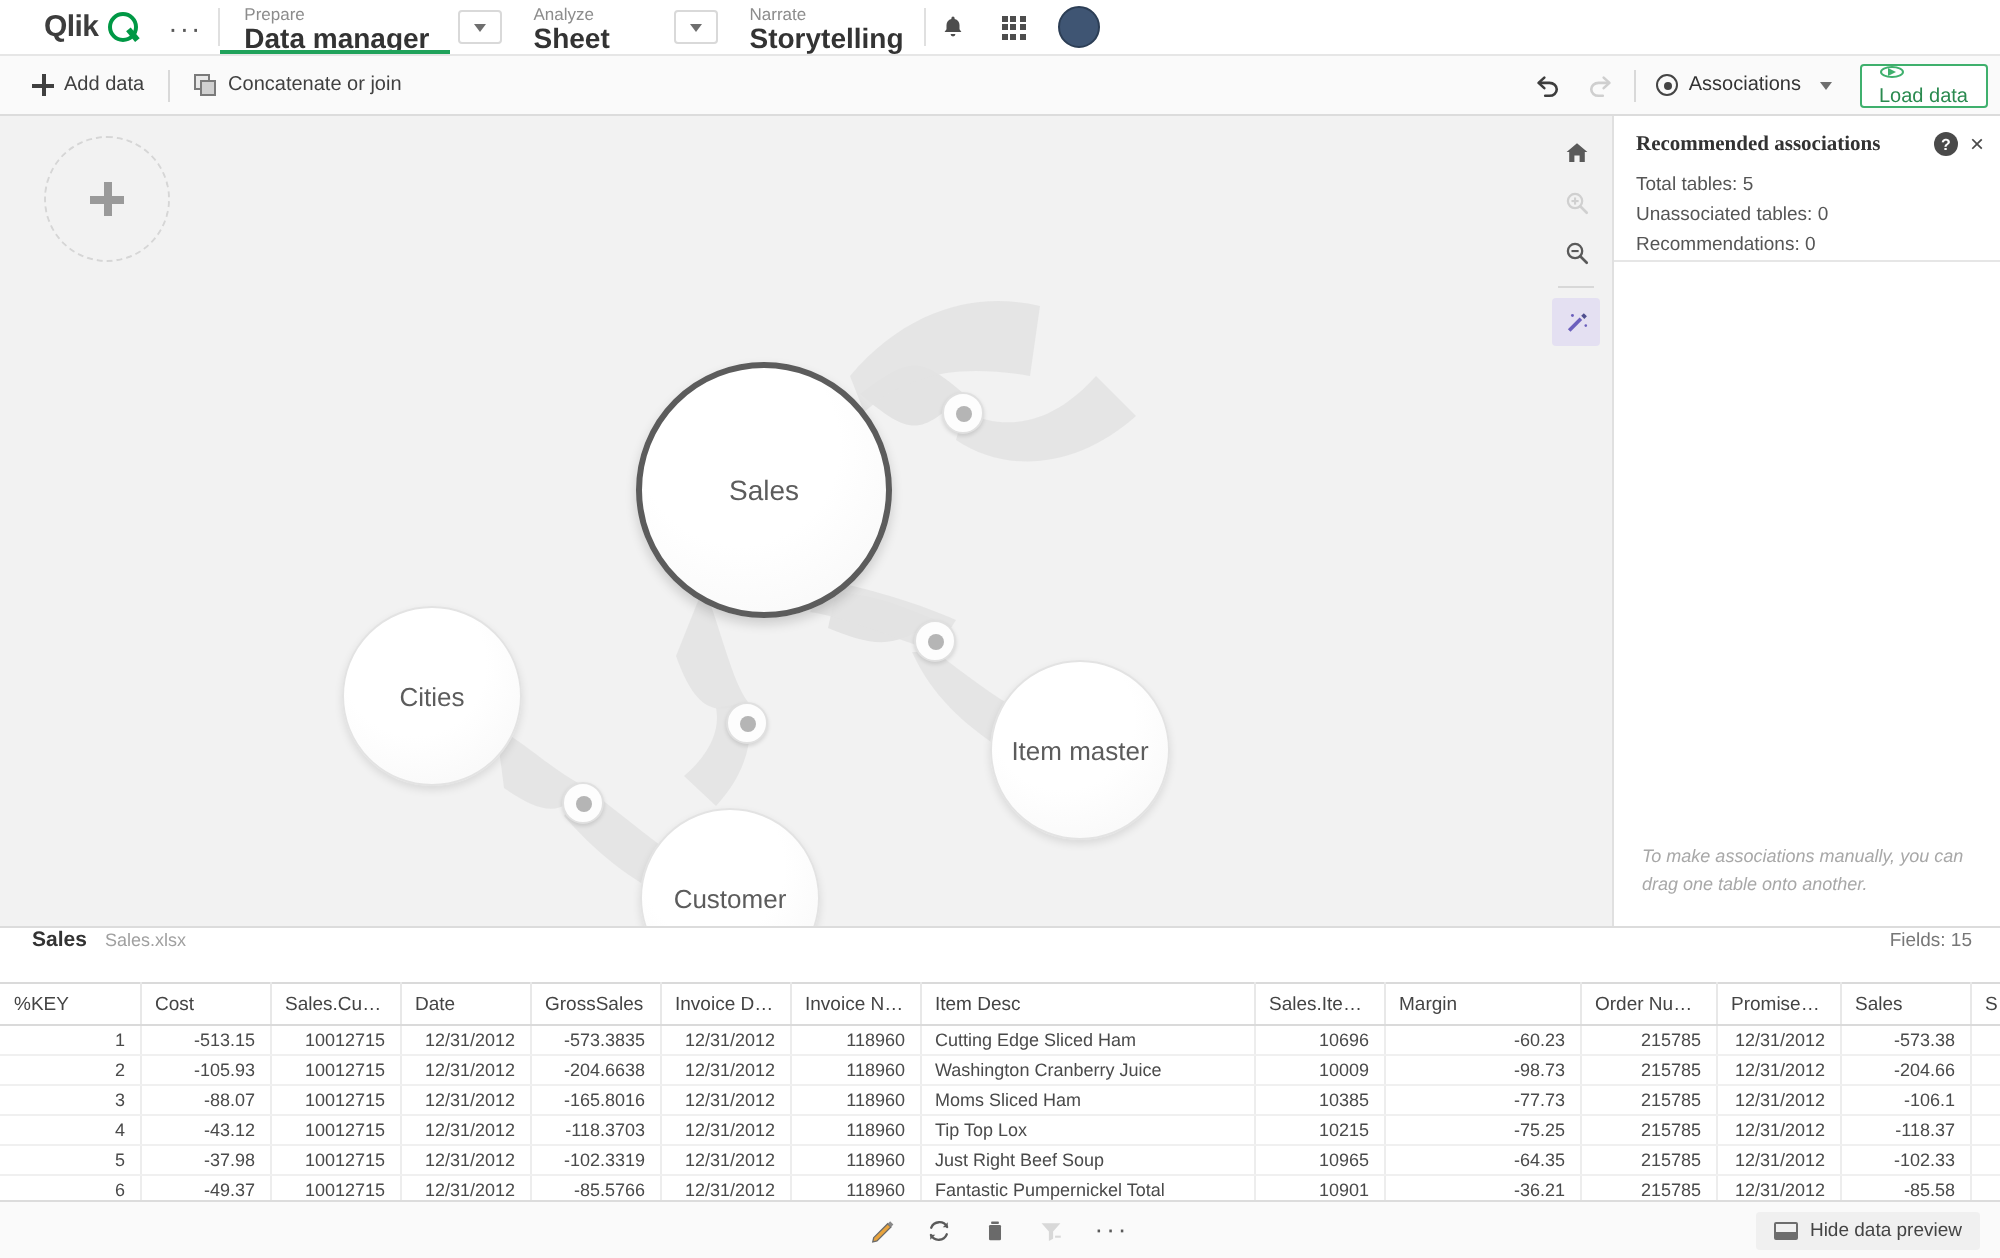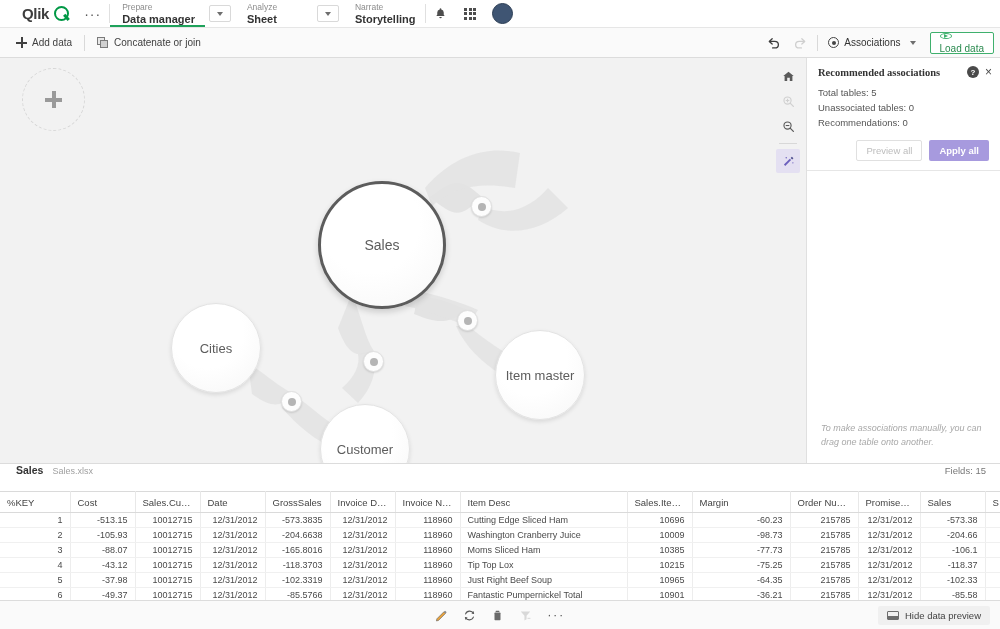--- a/index.html
+++ b/index.html
@@ -39,21 +39,21 @@
   .nav-sep { width: 1px; background: #e0e0e0; margin: 4px 0; }
   .navgroup {
     display: flex; align-items: stretch; height: 100%;
   }
   .navitem {
     display: flex; flex-direction: column; justify-content: center;
     padding: 0 10px 0 12px; height: 100%; cursor: pointer; position: relative;
     min-width: 78px;
   }
   .navitem .sub { font-size: 8.5px; color: #8c8c8c; line-height: 11px; }
-  .navitem .main { font-size: 11px; color: #333; font-weight: bold; line-height: 12px; }
+  .navitem .main { font-size: 14px; color: #333; font-weight: bold; line-height: 12px; }
   .navitem.active::after {
     content: ""; position: absolute; left: 0; right: 0; bottom: 0; height: 2px; background: #1fa25b;
   }
   .nav-caret {
     width: 22px; border: 1px solid #d9d9d9; border-radius: 2px;
     display: flex; align-items: center; justify-content: center;
     margin: 5px 4px; cursor: pointer; background: #fff;
   }
   .caret-glyph {
     width: 0; height: 0; border-left: 3.5px solid transparent;
@@ -459,24 +459,20 @@
   <div class="rightpanel">
     <div class="rp-header">
       <span class="rp-title">Recommended associations</span>
       <span class="help-ic">?</span>
       <span class="close-ic">×</span>
     </div>
     <div class="rp-stats">
       <div>Total tables: 5</div>
       <div>Unassociated tables: 0</div>
       <div>Recommendations: 0</div>
-    </div>
-    <div class="rp-buttons">
-      <button class="btn-ghost">Preview all</button>
-      <button class="btn-primary" style="background: rgb(167, 154, 222);">Apply all</button>
     </div>
     <div class="rp-divider"></div>
     <div class="rp-hint">To make associations manually, you can drag one table onto another.</div>
   </div>
 
   <div class="preview">
     <div class="pv-head">
       <span class="pv-tbl-name">Sales</span>
       <span class="pv-tbl-file">Sales.xlsx</span>
       <span class="pv-fields">Fields: 15</span>

